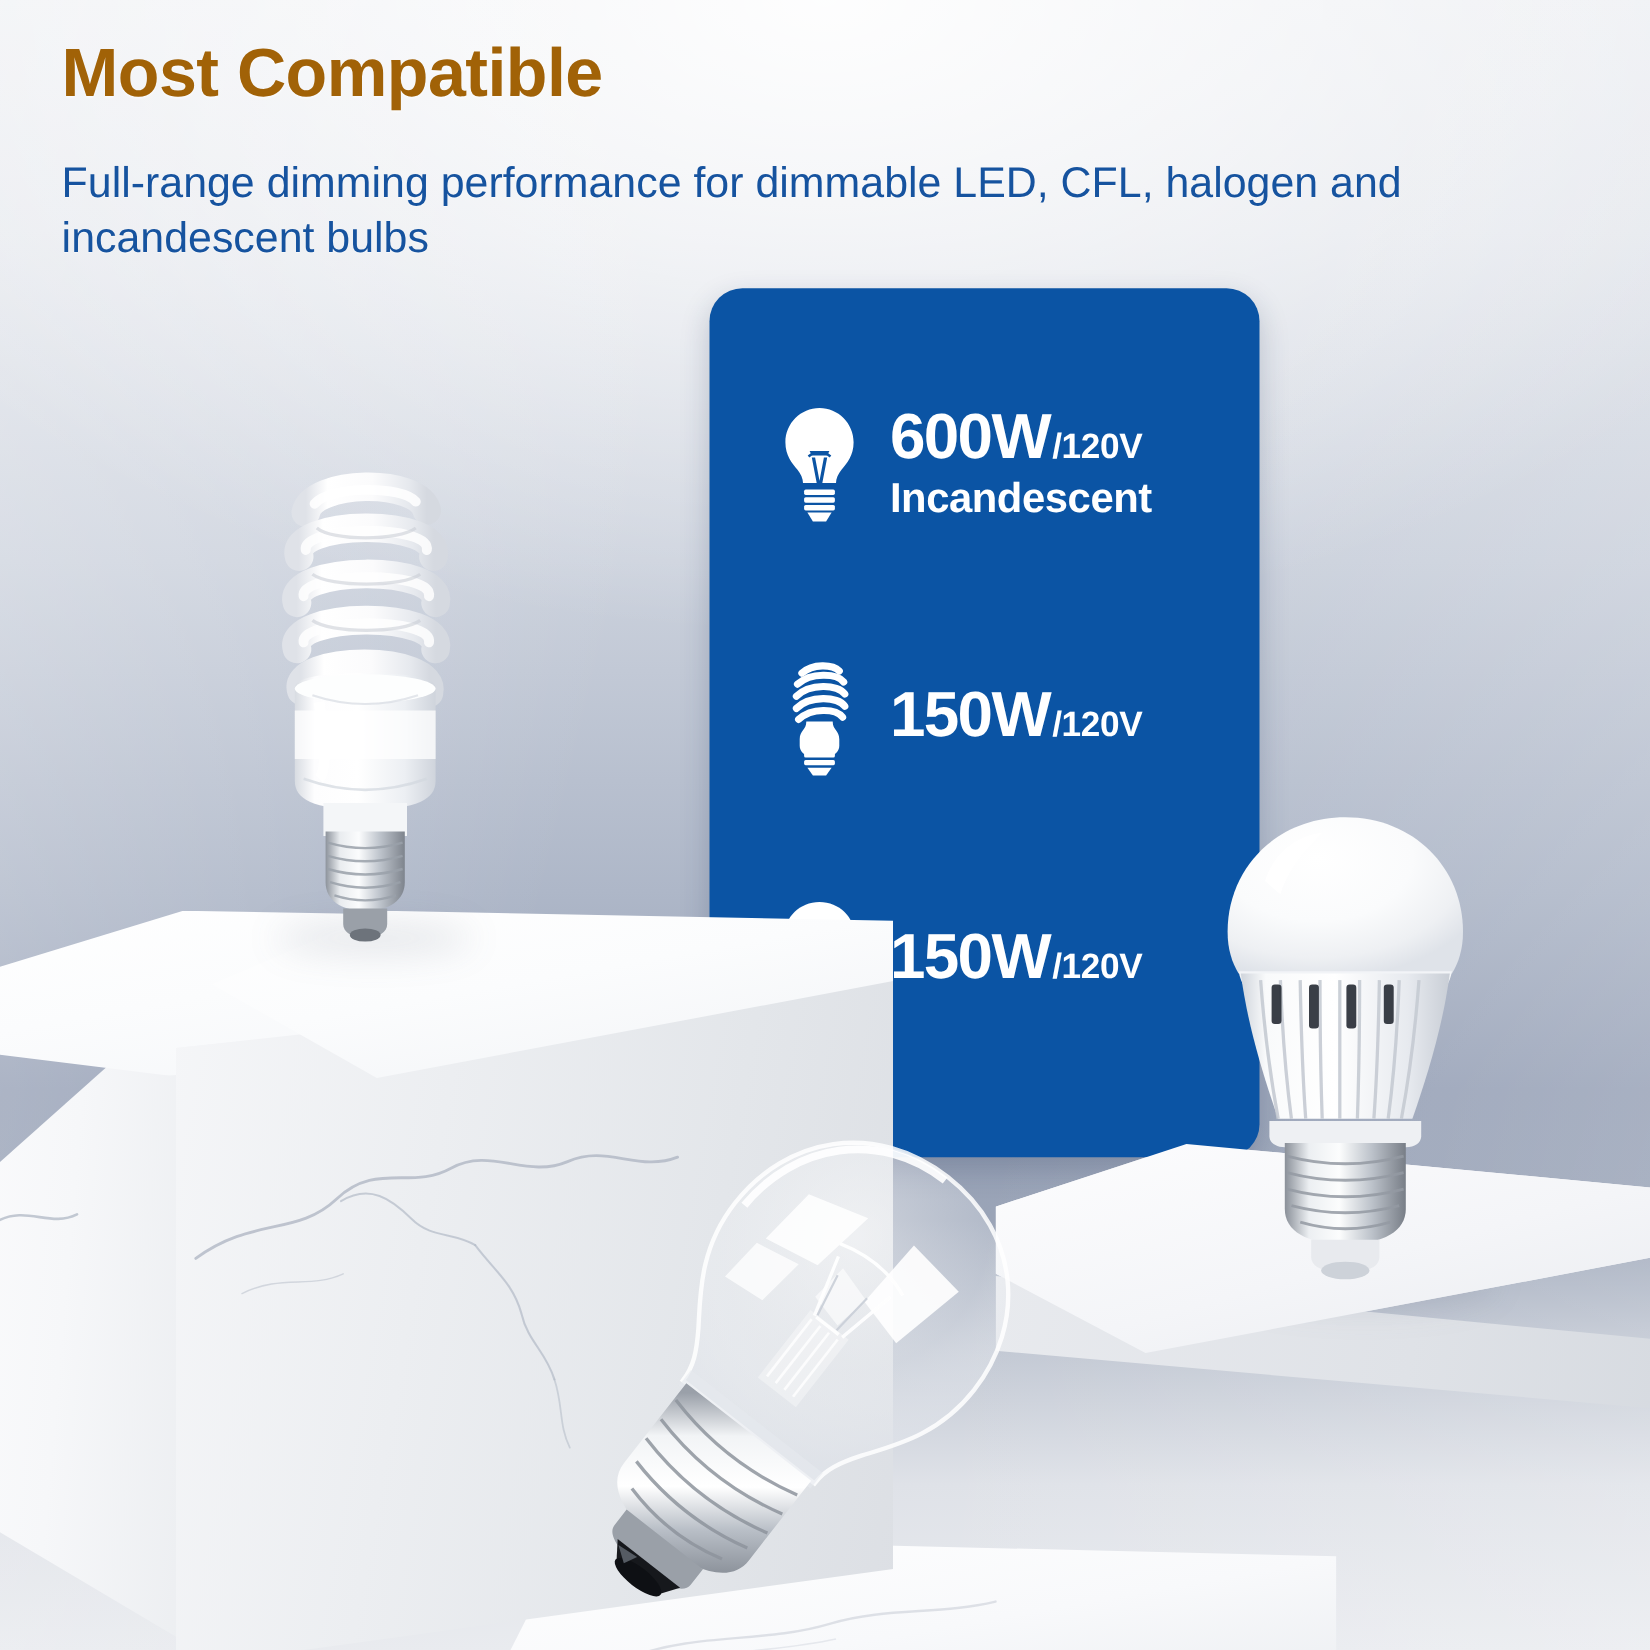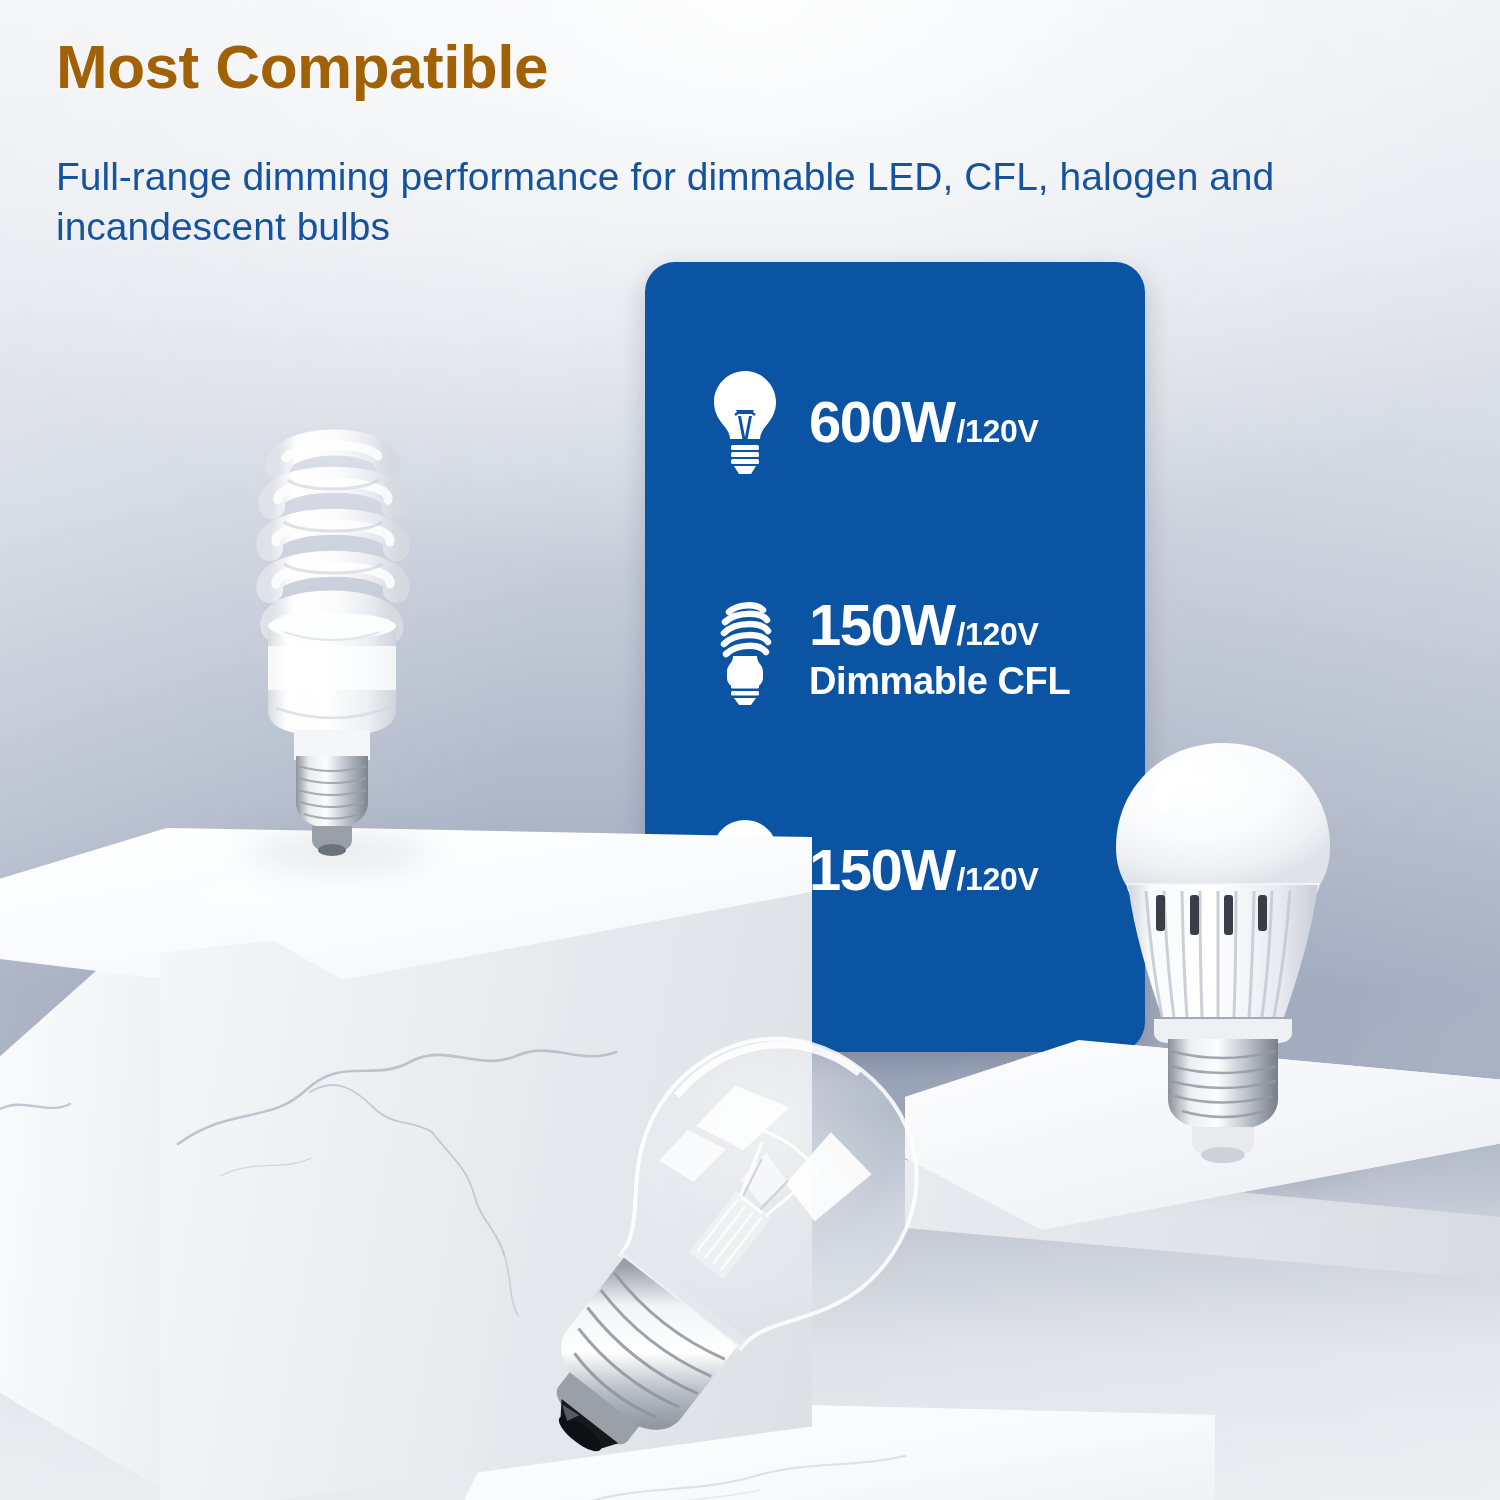--- a/index.html
+++ b/index.html
@@ -17,21 +17,21 @@
       linear-gradient(180deg,#eceef2 0%,#e3e6ec 14%,#ccd2dd 34%,#aeb7c8 54%,#99a3b8 66%,#9aa4b7 74%,#c3c9d4 82%,#dfe2e8 90%,#e9ebef 100%);
   }
   .bg-sheen{position:absolute;left:0;top:0;width:100%;height:1500px;
     background:linear-gradient(105deg, rgba(255,255,255,.30) 0%, rgba(255,255,255,0) 38%, rgba(255,255,255,0) 62%, rgba(255,255,255,.18) 100%);}
 
   
   .title{position:absolute;left:56px;top:34px;
     font-size:62px;font-weight:700;letter-spacing:-0.5px;
     color:#a16207;line-height:1.05;white-space:nowrap;
     text-shadow:0 2px 2px rgba(255,255,255,.55);}
-  .subtitle{position:absolute;left:56px;top:152px;width:1410px;
+  .subtitle{position:absolute;left:56px;top:142px;width:1410px;
     font-size:39px;font-weight:400;color:#16539f;line-height:1.28;
     text-shadow:0 1px 1px rgba(255,255,255,.5);}
 
   
   .podium{position:absolute;}
   .pod-face{position:absolute;}
 
   
   #cubeA{left:-40px;top:828px;width:810px;height:680px;}
   #cubeA .top{
@@ -167,20 +167,21 @@
           <rect x="28" y="79" width="28" height="5" rx="1.5" fill="#fff"></rect>
           <rect x="28" y="86" width="28" height="5" rx="1.5" fill="#fff"></rect>
           <rect x="28" y="93" width="28" height="5" rx="1.5" fill="#fff"></rect>
           <path d="M31 100 h22 l-5 8 h-12 Z" fill="#fff"></path>
         </svg>
         <div class="ctext">
           <div class="cwatt">
             <span class="w">600W</span>
             <span class="v">/120V</span>
           </div>
+          <div class="ctype">Incandescent</div>
         </div>
       </div>
 
       <div class="crow">
         <svg class="cicon" viewBox="0 0 84 112">
           <g stroke="#fff" stroke-width="6.5" fill="none" stroke-linecap="round">
             <path d="M26 18 C36 9 54 10 60 16"></path>
             <path d="M22 28 C34 17 58 18 64 26"></path>
             <path d="M21 39 C33 27 59 28 65 37"></path>
             <path d="M21 50 C33 38 59 39 65 48"></path>
@@ -189,21 +190,20 @@
           <path d="M30 62 c0 8 -6 8 -6 16 v6 c0 5 4 9 9 9 h18 c5 0 9 -4 9 -9 v-6 c0 -8 -6 -8 -6 -16 Z" fill="#fff"></path>
           <rect x="28" y="90" width="28" height="4.6" rx="1.4" fill="#fff"></rect>
           <rect x="28" y="97" width="28" height="4.6" rx="1.4" fill="#fff"></rect>
           <path d="M31 104 h22 l-5 7 h-12 Z" fill="#fff"></path>
         </svg>
         <div class="ctext">
           <div class="cwatt">
             <span class="w">150W</span>
             <span class="v">/120V</span>
           </div>
-          <div class="ctype">Dimmable CFL</div>
         </div>
       </div>
 
       <div class="crow">
         <svg class="cicon" viewBox="0 0 84 112">
           <path d="M42 6 C24 6 10 20 10 37 c0 6 2 10 4 13 h56 c2 -3 4 -7 4 -13 C74 20 60 6 42 6 Z" fill="#fff"></path>
           <path d="M16 54 h52 c-2 10 -5 20 -7 28 h-38 c-2 -8 -5 -18 -7 -28 Z" fill="#fff"></path>
           <g stroke="#0b54a4" stroke-width="2.6">
             <line x1="26" y1="55" x2="24" y2="82"></line>
             <line x1="34" y1="55" x2="33" y2="82"></line>

